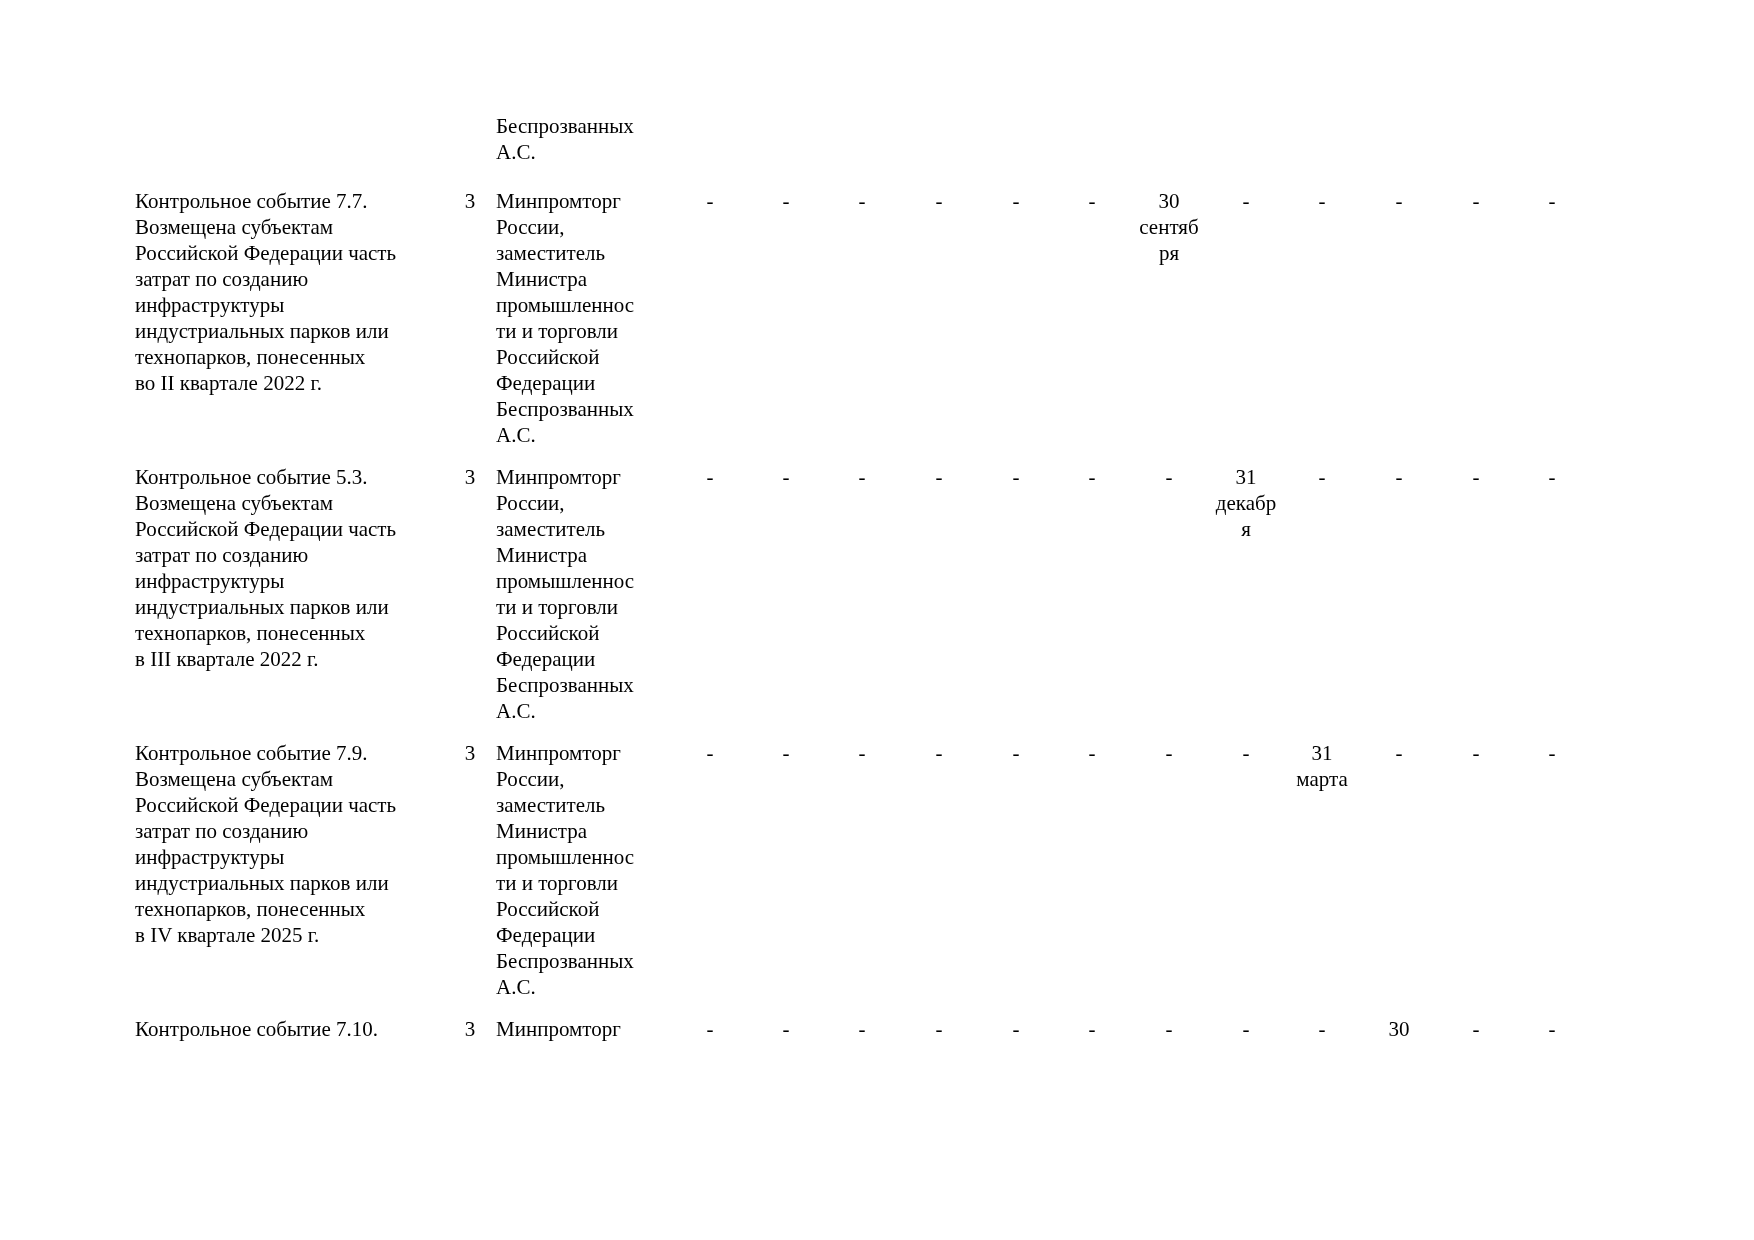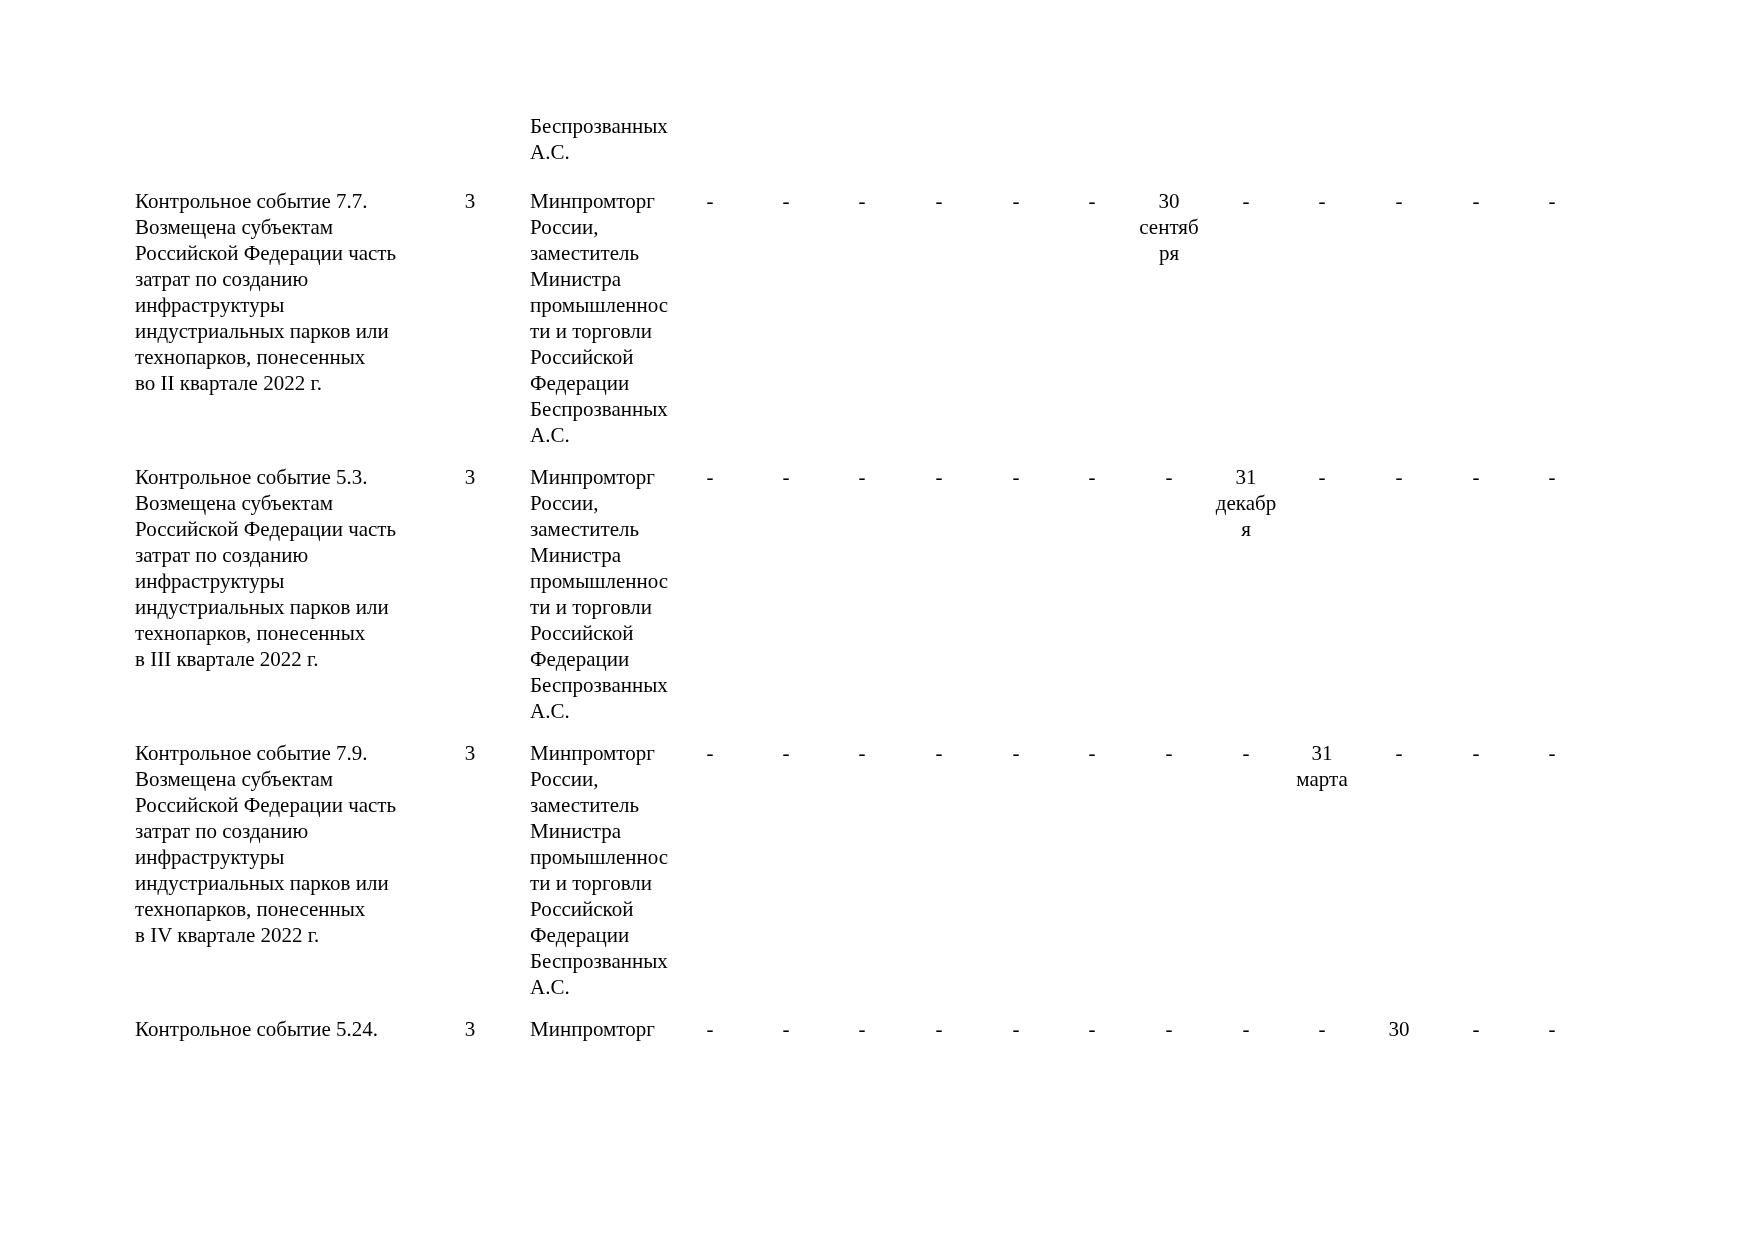--- a/index.html
+++ b/index.html
@@ -30,21 +30,21 @@
   }
   .num {
     position: absolute;
     left: 450px;
     width: 40px;
     text-align: center;
     white-space: pre-line;
   }
   .exec {
     position: absolute;
-    left: 530px;
+    left: 496px;
     width: 180px;
     white-space: pre-line;
     font-family: Liberation Serif, serif;
   }
   .cell {
     position: absolute;
     width: 76px;
     text-align: center;
     white-space: pre-line;
   }
@@ -142,21 +142,21 @@
 </div>
 
 <div class="row" style="top:740px">
   <div class="title">Контрольное событие 7.9.
 Возмещена субъектам
 Российской Федерации часть
 затрат по созданию
 инфраструктуры
 индустриальных парков или
 технопарков, понесенных
-в IV квартале 2022 г.</div>
+в IV квартале 2025 г.</div>
   <div class="num">3</div>
   <div class="exec">Минпромторг
 России,
 заместитель
 Министра
 промышленнос
 ти и торговли
 Российской
 Федерации
 Беспрозванных
@@ -170,21 +170,21 @@
   <div class="cell c6">-</div>
   <div class="cell c7">-</div>
   <div class="cell c8">31
 марта</div>
   <div class="cell c9">-</div>
   <div class="cell c10">-</div>
   <div class="cell c11">-</div>
 </div>
 
 <div class="row" style="top:1016px">
-  <div class="title">Контрольное событие 5.24.</div>
+  <div class="title">Контрольное событие 7.10.</div>
   <div class="num">3</div>
   <div class="exec">Минпромторг</div>
   <div class="cell c0">-</div>
   <div class="cell c1">-</div>
   <div class="cell c2">-</div>
   <div class="cell c3">-</div>
   <div class="cell c4">-</div>
   <div class="cell c5">-</div>
   <div class="cell c6">-</div>
   <div class="cell c7">-</div>

